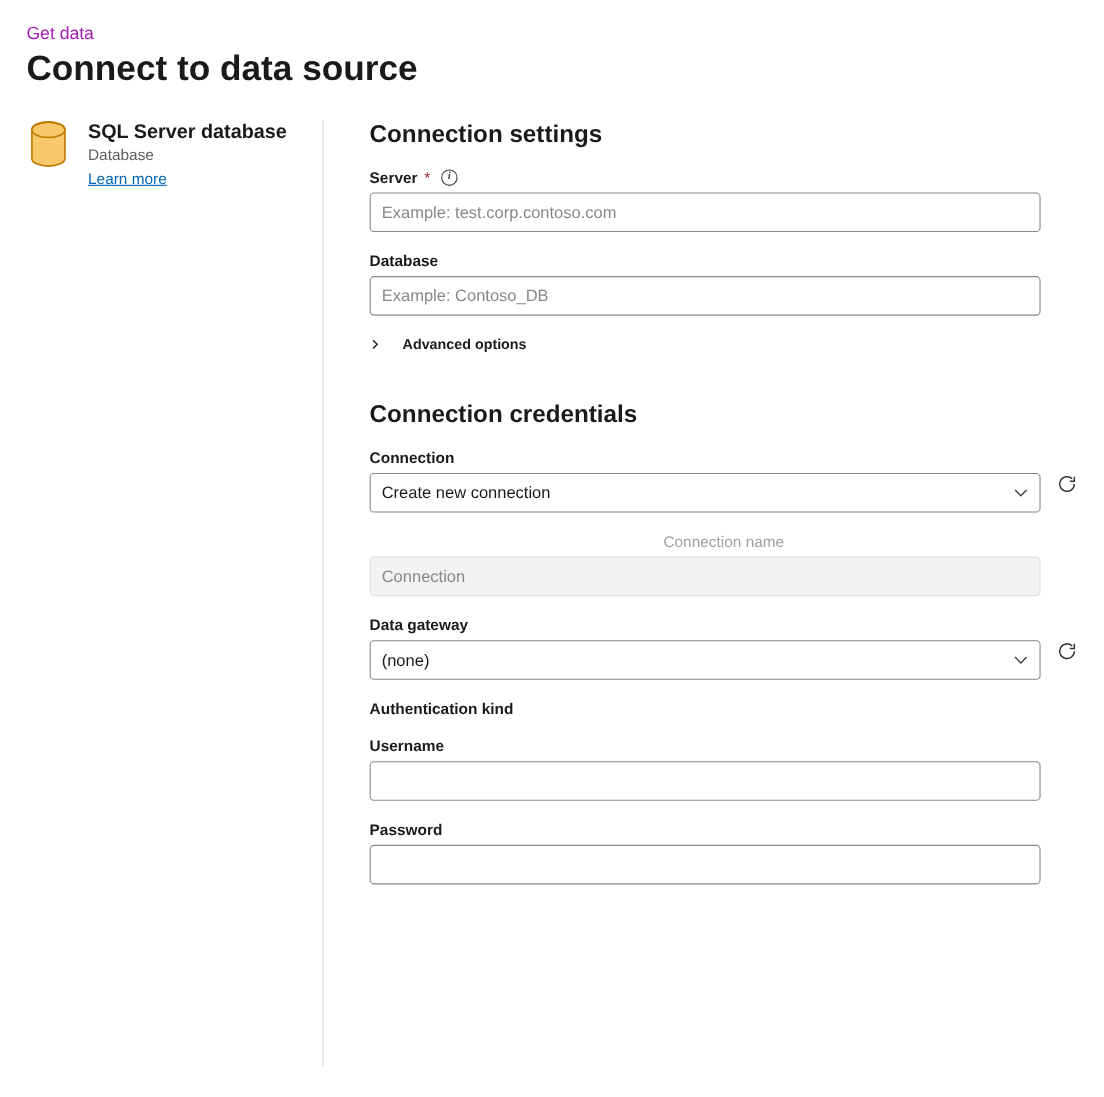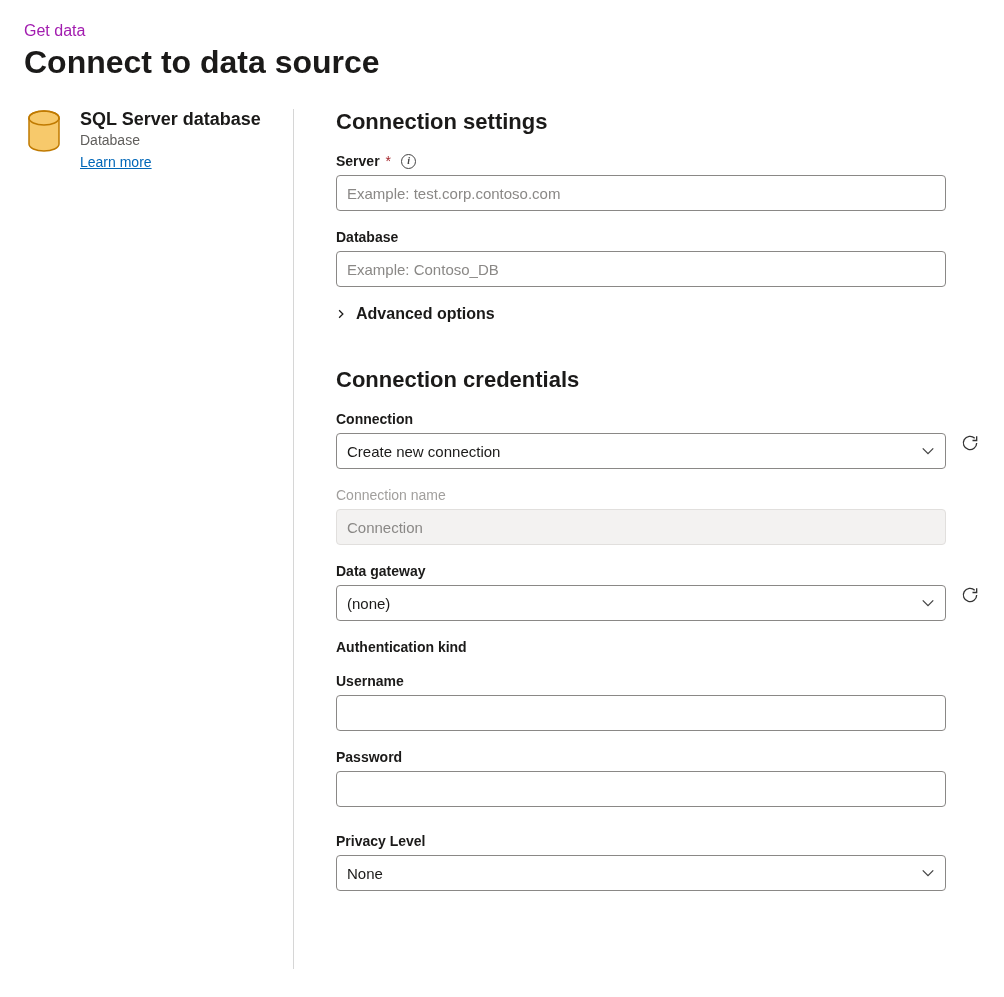--- a/index.html
+++ b/index.html
@@ -78,20 +78,21 @@
     font-size: 14px;
     font-weight: 600;
     margin-bottom: 6px;
     display: flex;
     align-items: center;
     gap: 6px;
   }
   .field-label.muted {
     color: #a19f9d;
     font-weight: 400;
+    justify-content: center;
   }
   .req { color: #a4262c; font-weight: 400; }
   .info-icon {
     width: 15px; height: 15px;
     border: 1px solid #444;
     border-radius: 50%;
     display: inline-flex;
     align-items: center;
     justify-content: center;
     font-size: 10px;
@@ -136,22 +137,22 @@
   }
   .chevron svg { display:block; }
   .refresh-icon {
     width: 20px; height: 20px;
     cursor: pointer;
     flex-shrink: 0;
   }
   .expand-row {
     display: flex;
     align-items: center;
-    gap: 10px;
-    font-size: 16px;
+    gap: 20px;
+    font-size: 13px;
     font-weight: 600;
     cursor: pointer;
     margin-top: 8px;
   }
   .expand-chevron {
     width: 10px;
     display: inline-flex;
   }
 </style>
 </head>
@@ -274,29 +275,16 @@
         <input type="text" class="text-input" style="">
       </div>
 
       <div class="field">
         <div class="field-label">
           <span>Password</span>
         </div>
         <input type="password" class="text-input" style="">
       </div>
 
-      <div class="field" style="margin-top:26px;">
-        <div class="field-label">
-          <span>Privacy Level</span>
-        </div>
-        <div class="select-box">
-          <span class="select-value">None</span>
-          <span class="chevron">
-            <svg viewBox="0 0 16 16" width="14" height="14">
-                <path d="M2 5 l6 6 6-6" fill="none" stroke="#444" stroke-width="1.5"></path>
-              </svg>
-          </span>
-        </div>
-      </div>
 
     </div>
   </div>
 </div>
 
 </body></html>

